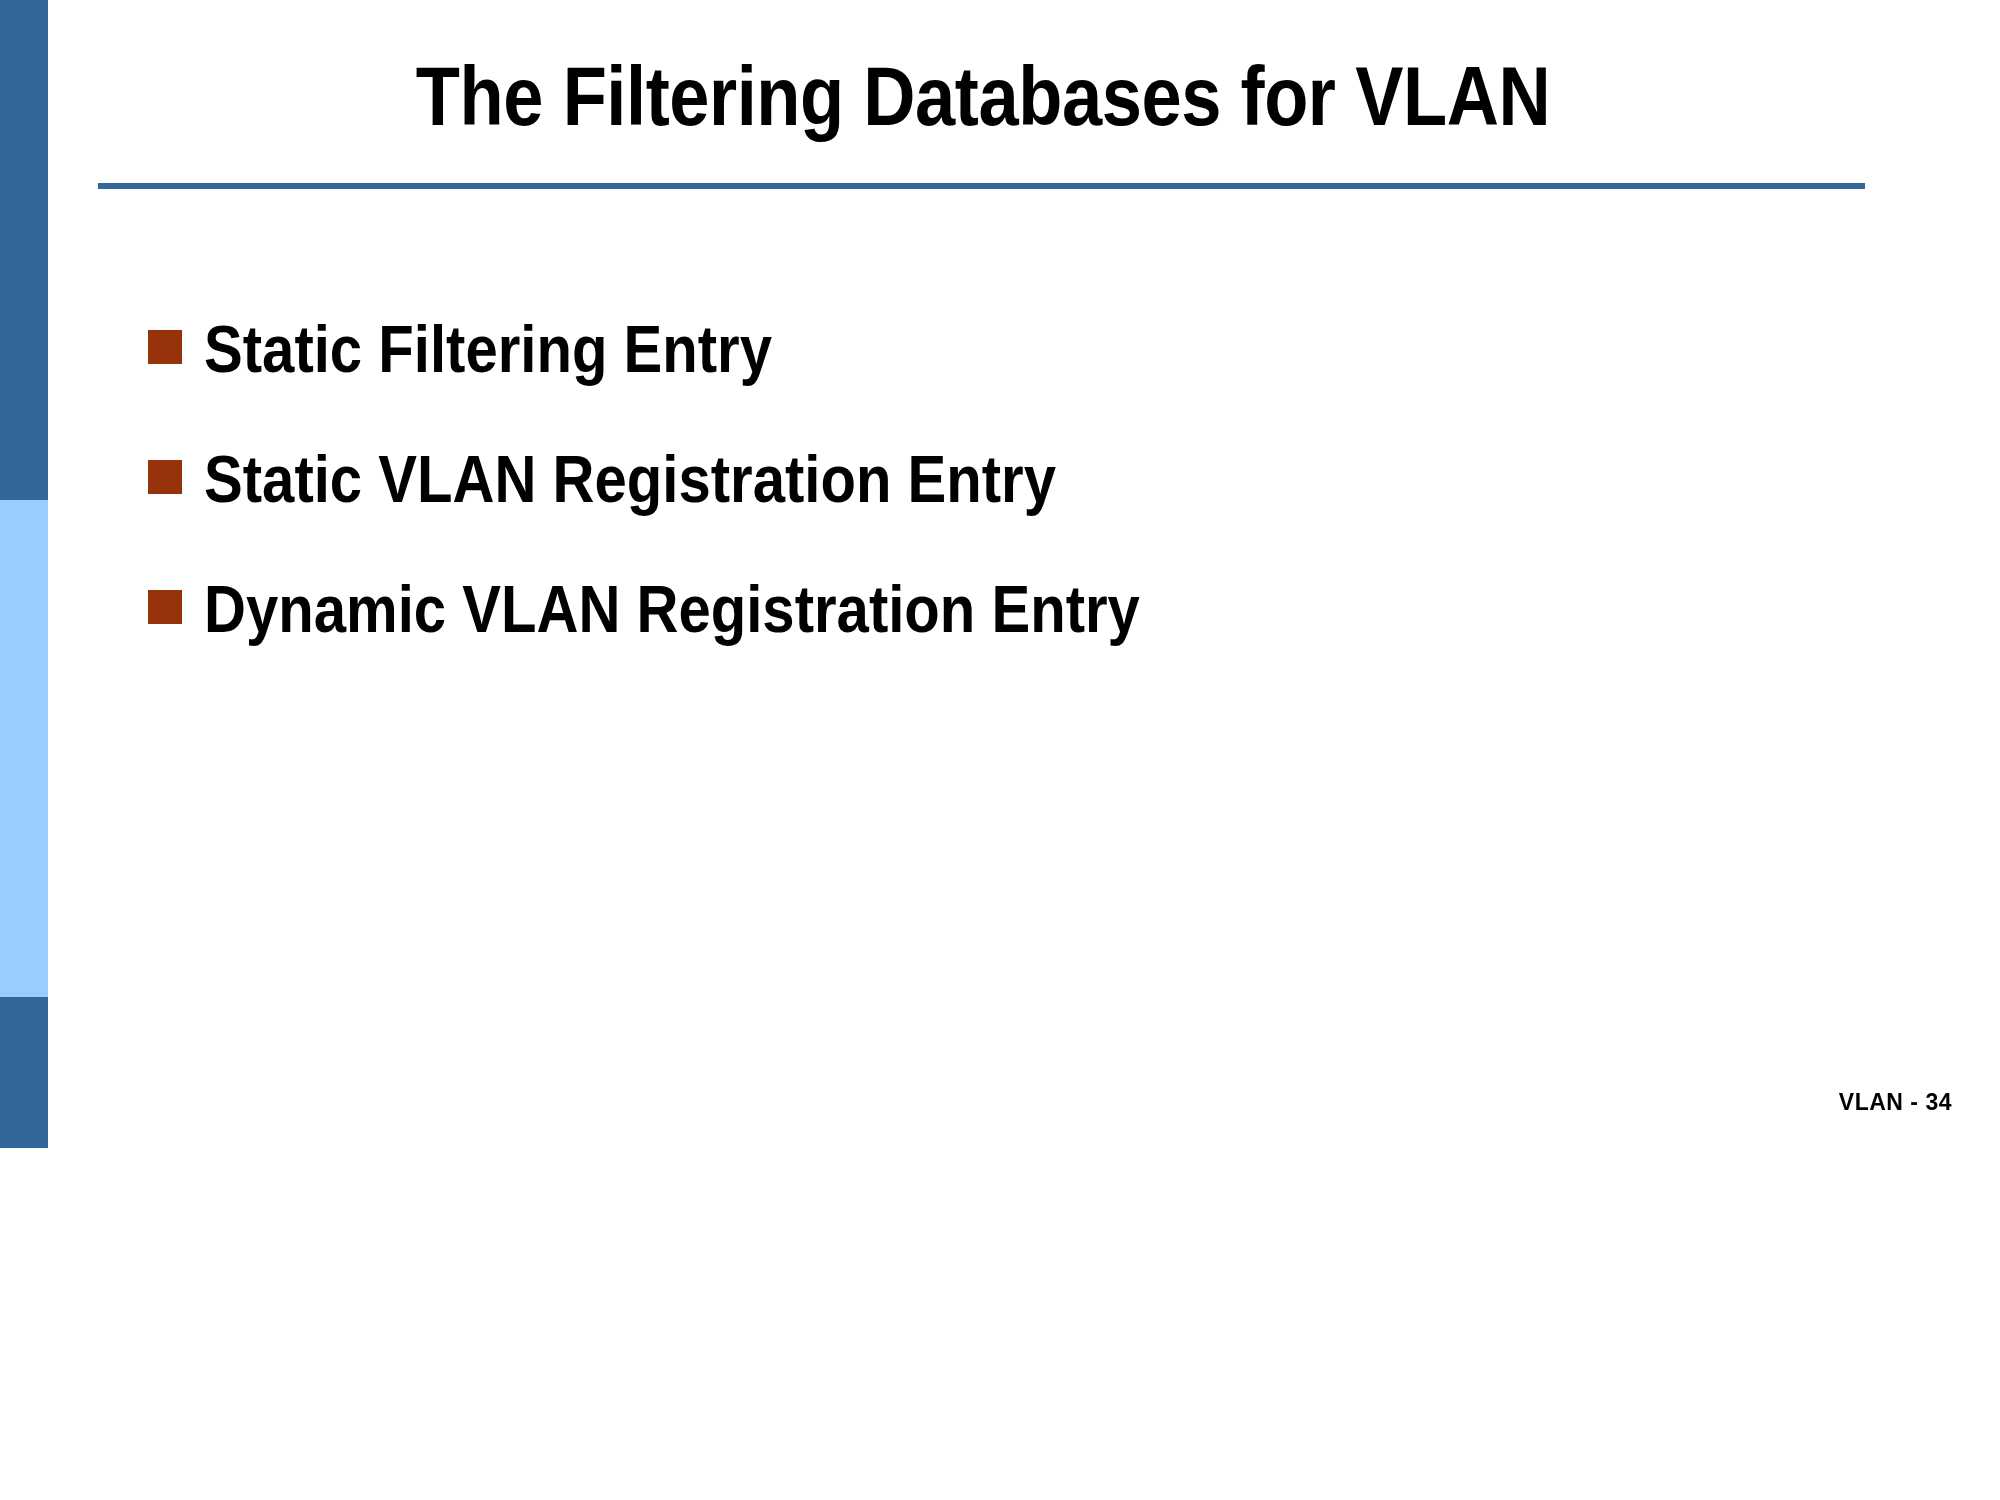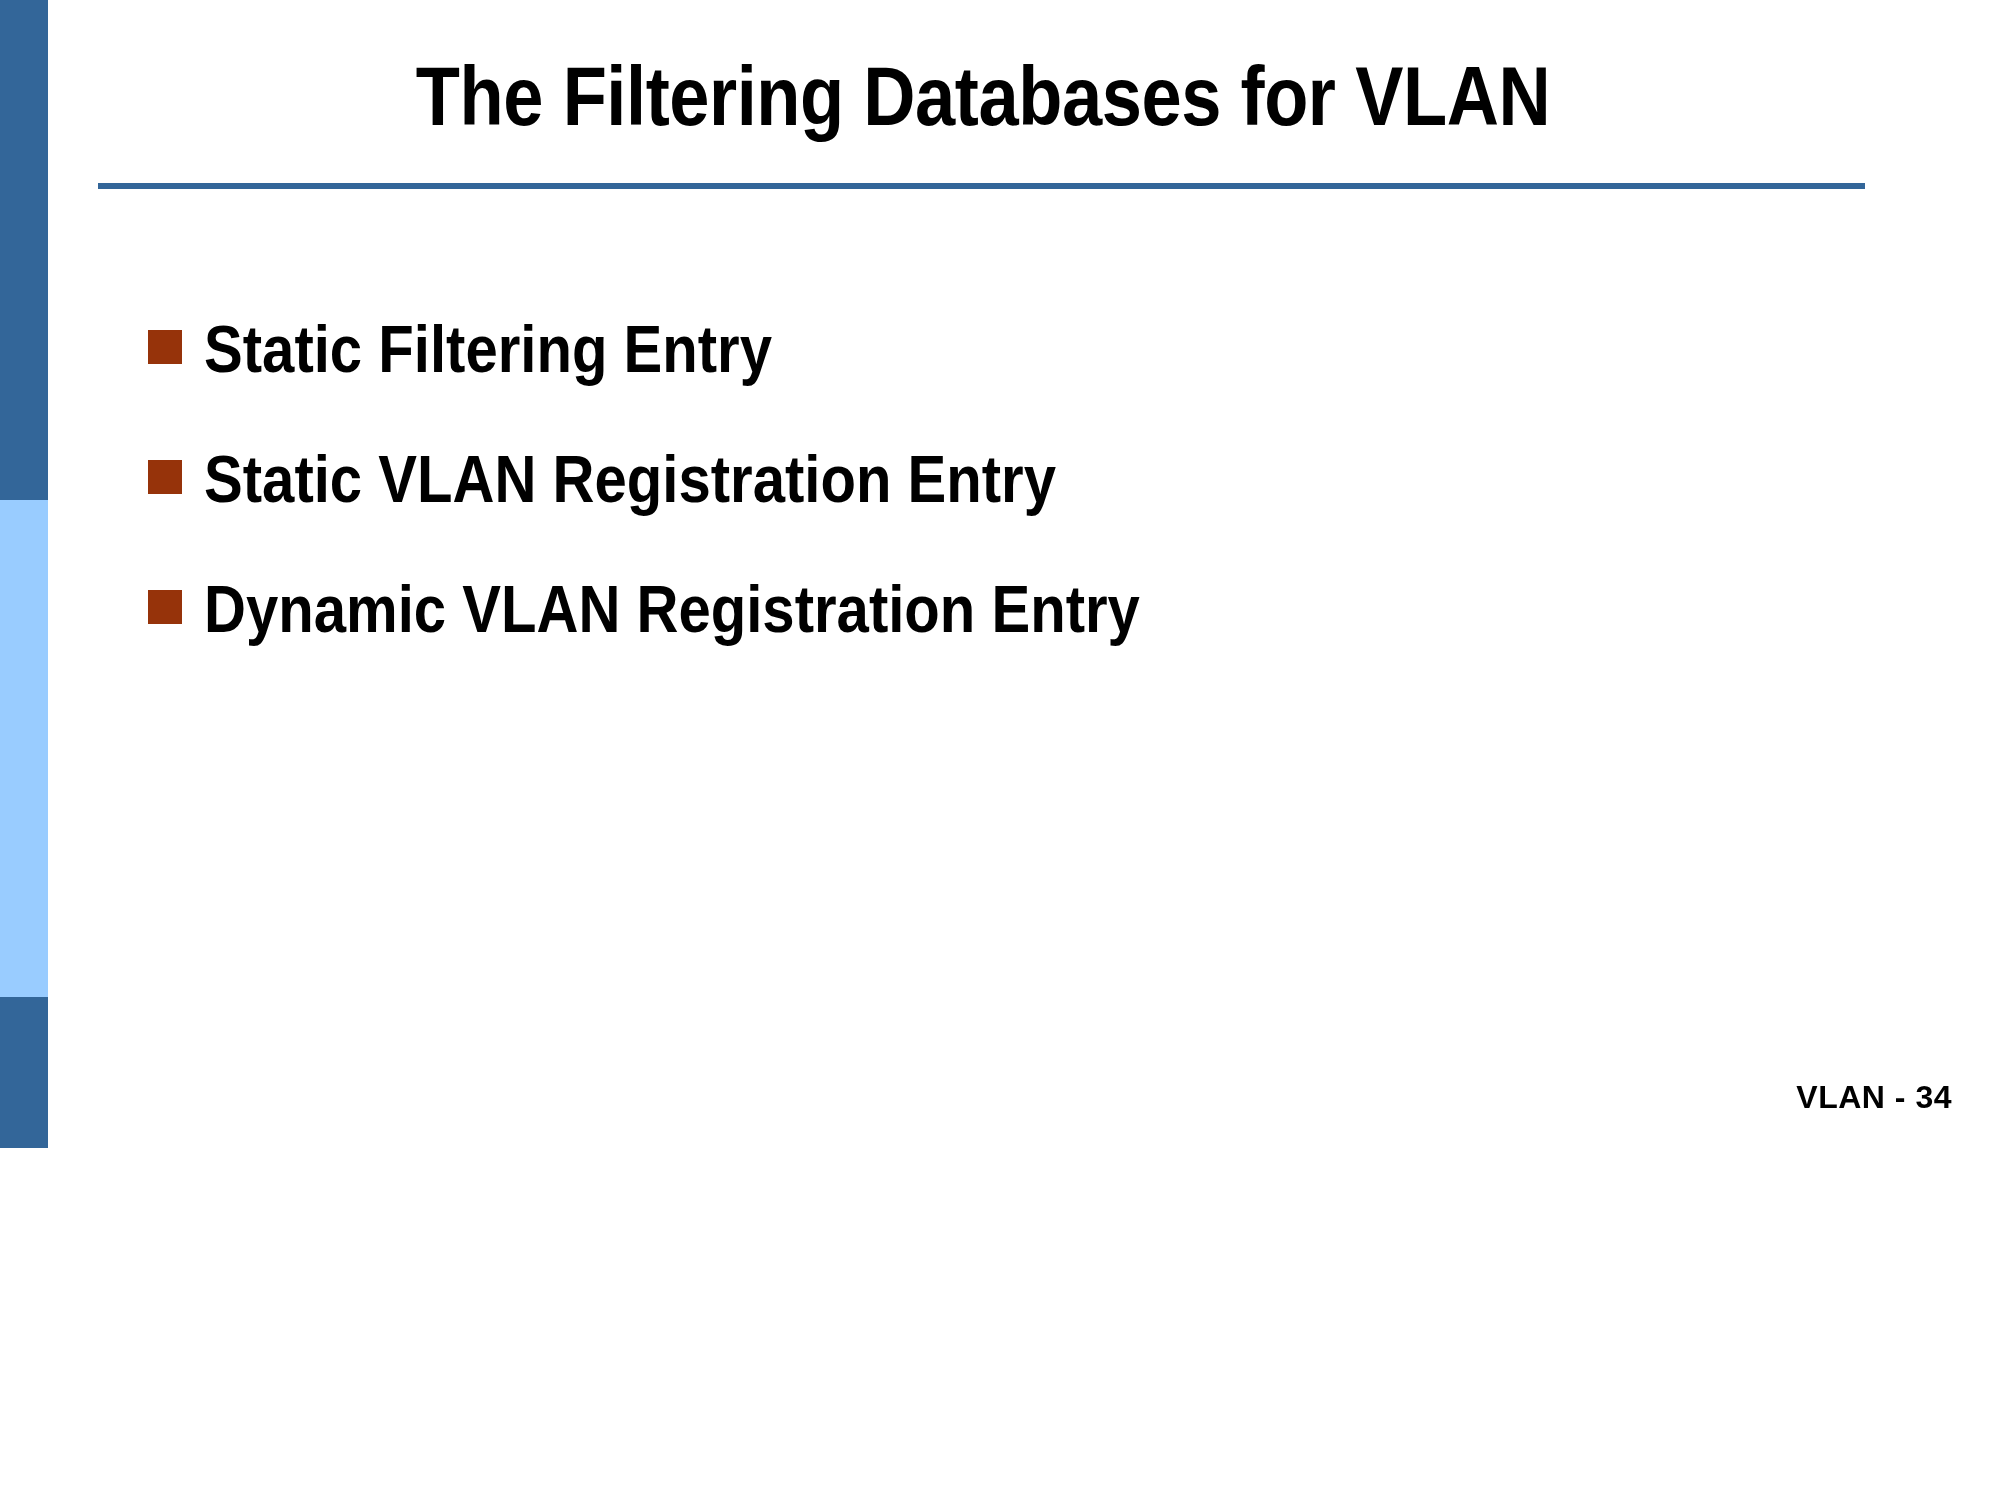--- a/index.html
+++ b/index.html
@@ -102,21 +102,21 @@
     padding-top: 8px;
   }
 
   
   .footer {
     position: absolute;
     right: 48px;
     bottom: 32px;
     font-family: "Liberation Sans", sans-serif;
     font-weight: bold;
-    font-size: 32px;
+    font-size: 23px;
     color: #000000;
     letter-spacing: 0.5px;
   }
 </style>
 </head>
 <body>
 
 <div class="slide">
 
   <div class="side-bar">

